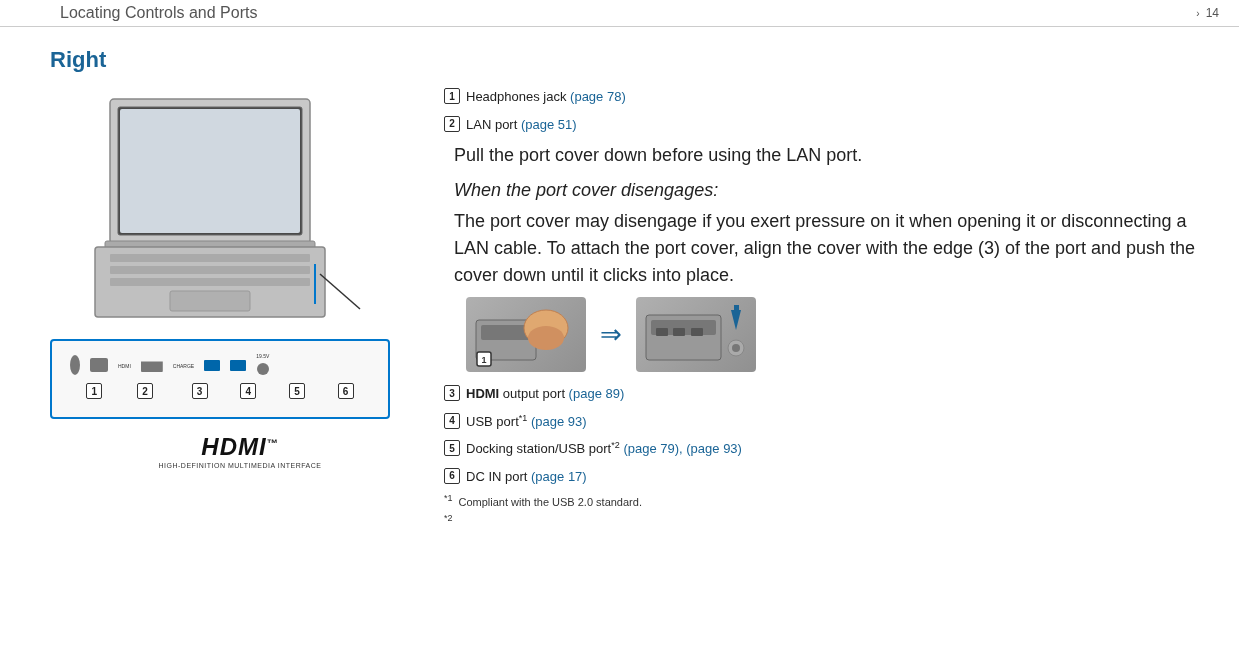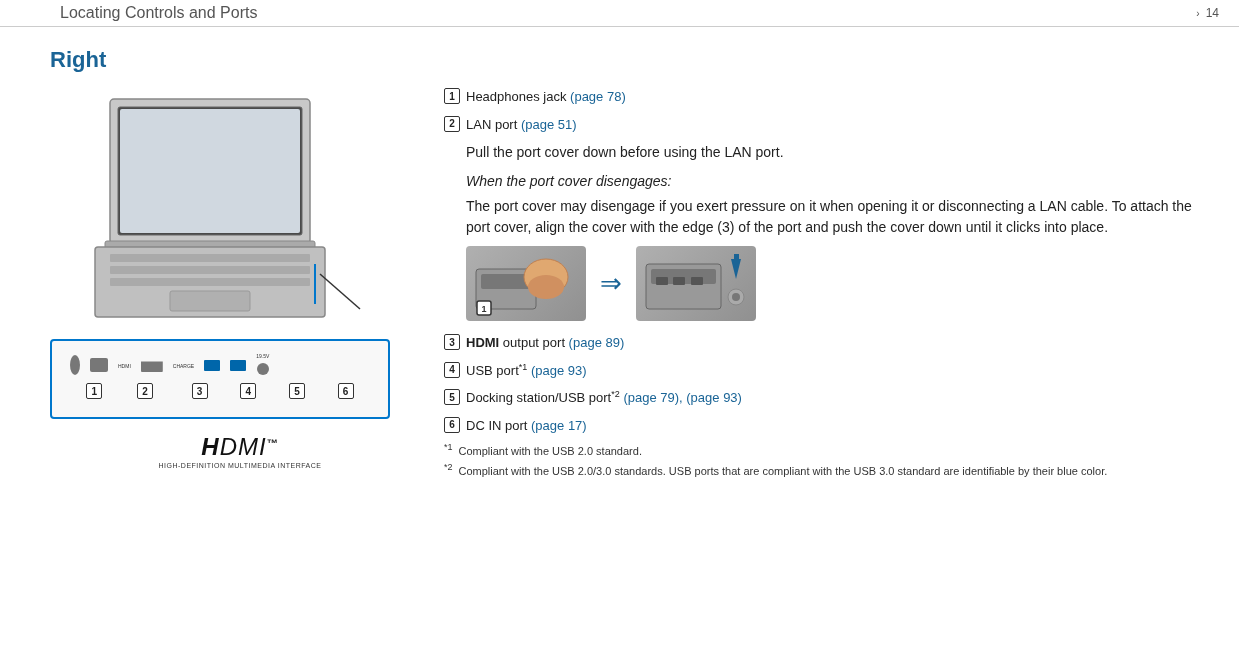--- a/index.html
+++ b/index.html
@@ -141,22 +141,22 @@
 
     .item-text .link {
       color: #1a6496;
     }
 
     .item-text strong {
       font-weight: bold;
     }
 
     .sub-note {
-      margin-left: 22px;
-      font-size: 14px;
+      margin-left: 10px;
+      font-size: 18px;
       line-height: 1.5;
       margin-bottom: 4px;
     }
 
     .lan-images {
       margin-left: 22px;
       margin-top: 8px;
       margin-bottom: 12px;
       display: flex;
       align-items: center;
@@ -306,21 +306,21 @@
         <span class="port-num" style="margin-left:10px;">2</span>
         <span class="port-num" style="margin-left:14px;">3</span>
         <span class="port-num" style="margin-left:8px;">4</span>
         <span class="port-num" style="margin-left:8px;">5</span>
         <span class="port-num" style="margin-left:8px;">6</span>
       </div>
     </div>
 
     <div class="hdmi-logo">
       <div class="hdmi-logo-text">
-        <span style="font-style:italic;font-weight:900;font-size:24px;letter-spacing:1px;">H</span><span style="font-style:italic;font-weight:400;font-size:24px;">DMI</span><sup style="font-size:11px;font-style:normal;">™</sup>
+        <span style="font-style:italic;font-weight:900;font-size:24px;letter-spacing:1px;">H</span><span style="font-style:italic;font-weight:700;font-size:24px;">DMI</span><sup style="font-size:11px;font-style:normal;">™</sup>
       </div>
       <div class="hdmi-logo-sub">HIGH-DEFINITION MULTIMEDIA INTERFACE</div>
     </div>
 
   </div>
 
   <div class="right-col">
 
     <div class="item-row">
       <span class="item-num-box">1</span>
@@ -410,19 +410,18 @@
       </span>
     </div>
 
     <div class="footnote">
       <div class="footnote-row">
         <span><sup class="super">*1</sup></span>
         <span>Compliant with the USB 2.0 standard.</span>
       </div>
       <div class="footnote-row">
         <span><sup class="super">*2</sup></span>
-        <span>Compliant with the USB 2.0/3.0 standards. USB ports that are compliant with the USB 3.0 standard are identifiable by their blue color.</span>
       </div>
     </div>
 
   </div>
 
 </div>
 
 </body></html>

